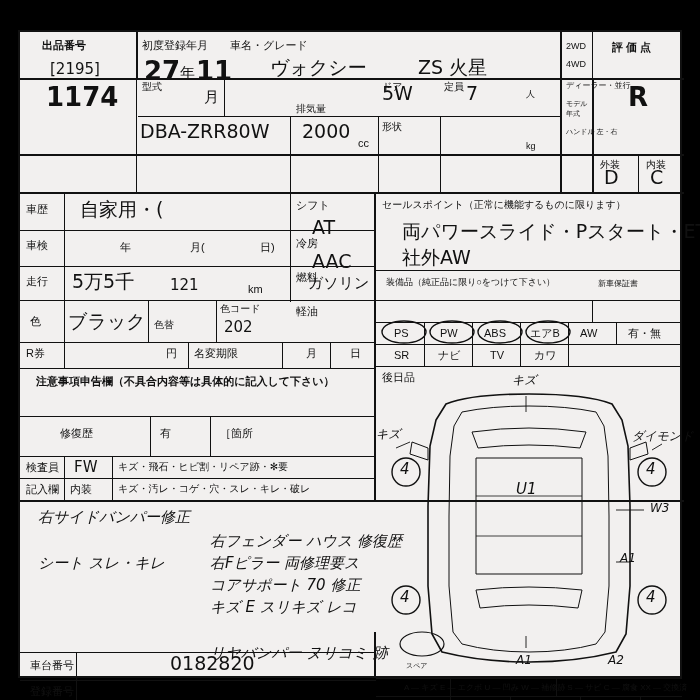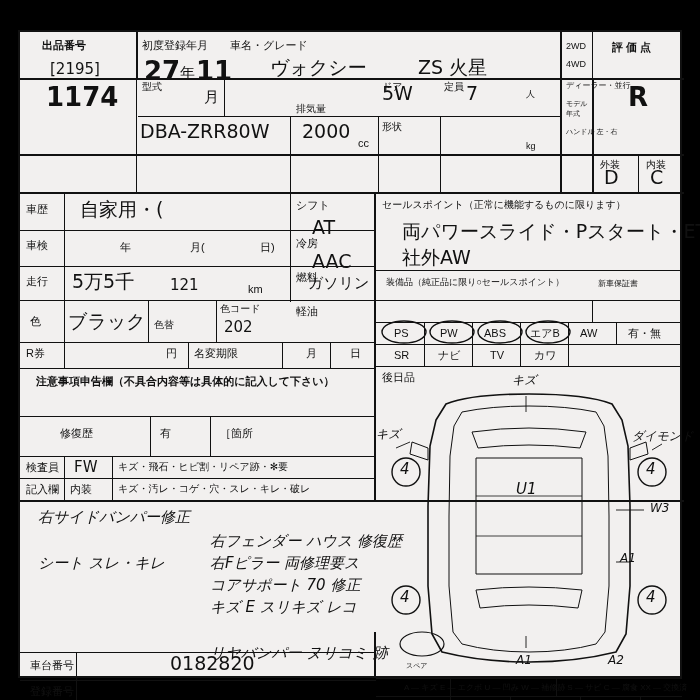--- a/index.html
+++ b/index.html
@@ -193,21 +193,21 @@
   <div class="hw sm" style="left:54px;top:428px;">FW</div>
   <div class="t t10" style="left:98px;top:430px;">キズ・飛石・ヒビ割・リペア跡・✻要</div>
   <div class="t t11" style="left:6px;top:452px;">記入欄</div>
   <div class="t t11" style="left:50px;top:452px;">内装</div>
   <div class="t t10" style="left:98px;top:452px;">キズ・汚レ・コゲ・穴・スレ・キレ・破レ</div>
 
   <div class="t t10" style="left:362px;top:168px;">セールスポイント（正常に機能するものに限ります）</div>
   <div class="hw med" style="left:382px;top:190px;">両パワースライド・Pスタート・ETC</div>
   <div class="hw med" style="left:382px;top:216px;">社外AW</div>
 
-  <div class="t t9" style="left:366px;top:246px;">装備品（純正品に限り○セールスポイント）</div>
+  <div class="t t9" style="left:366px;top:246px;">装備品（純正品に限り○をつけて下さい）</div>
   <div class="t t8" style="left:578px;top:248px;">新車保証書</div>
 
   <div class="t t11" style="left:374px;top:296px;">PS</div>
   <div class="t t11" style="left:420px;top:296px;">PW</div>
   <div class="t t11" style="left:464px;top:296px;">ABS</div>
   <div class="t t11" style="left:510px;top:296px;">エアB</div>
   <div class="t t11" style="left:560px;top:296px;">AW</div>
   <div class="t t11" style="left:608px;top:296px;">有・無</div>
 
   <div class="t t11" style="left:374px;top:318px;">SR</div>

